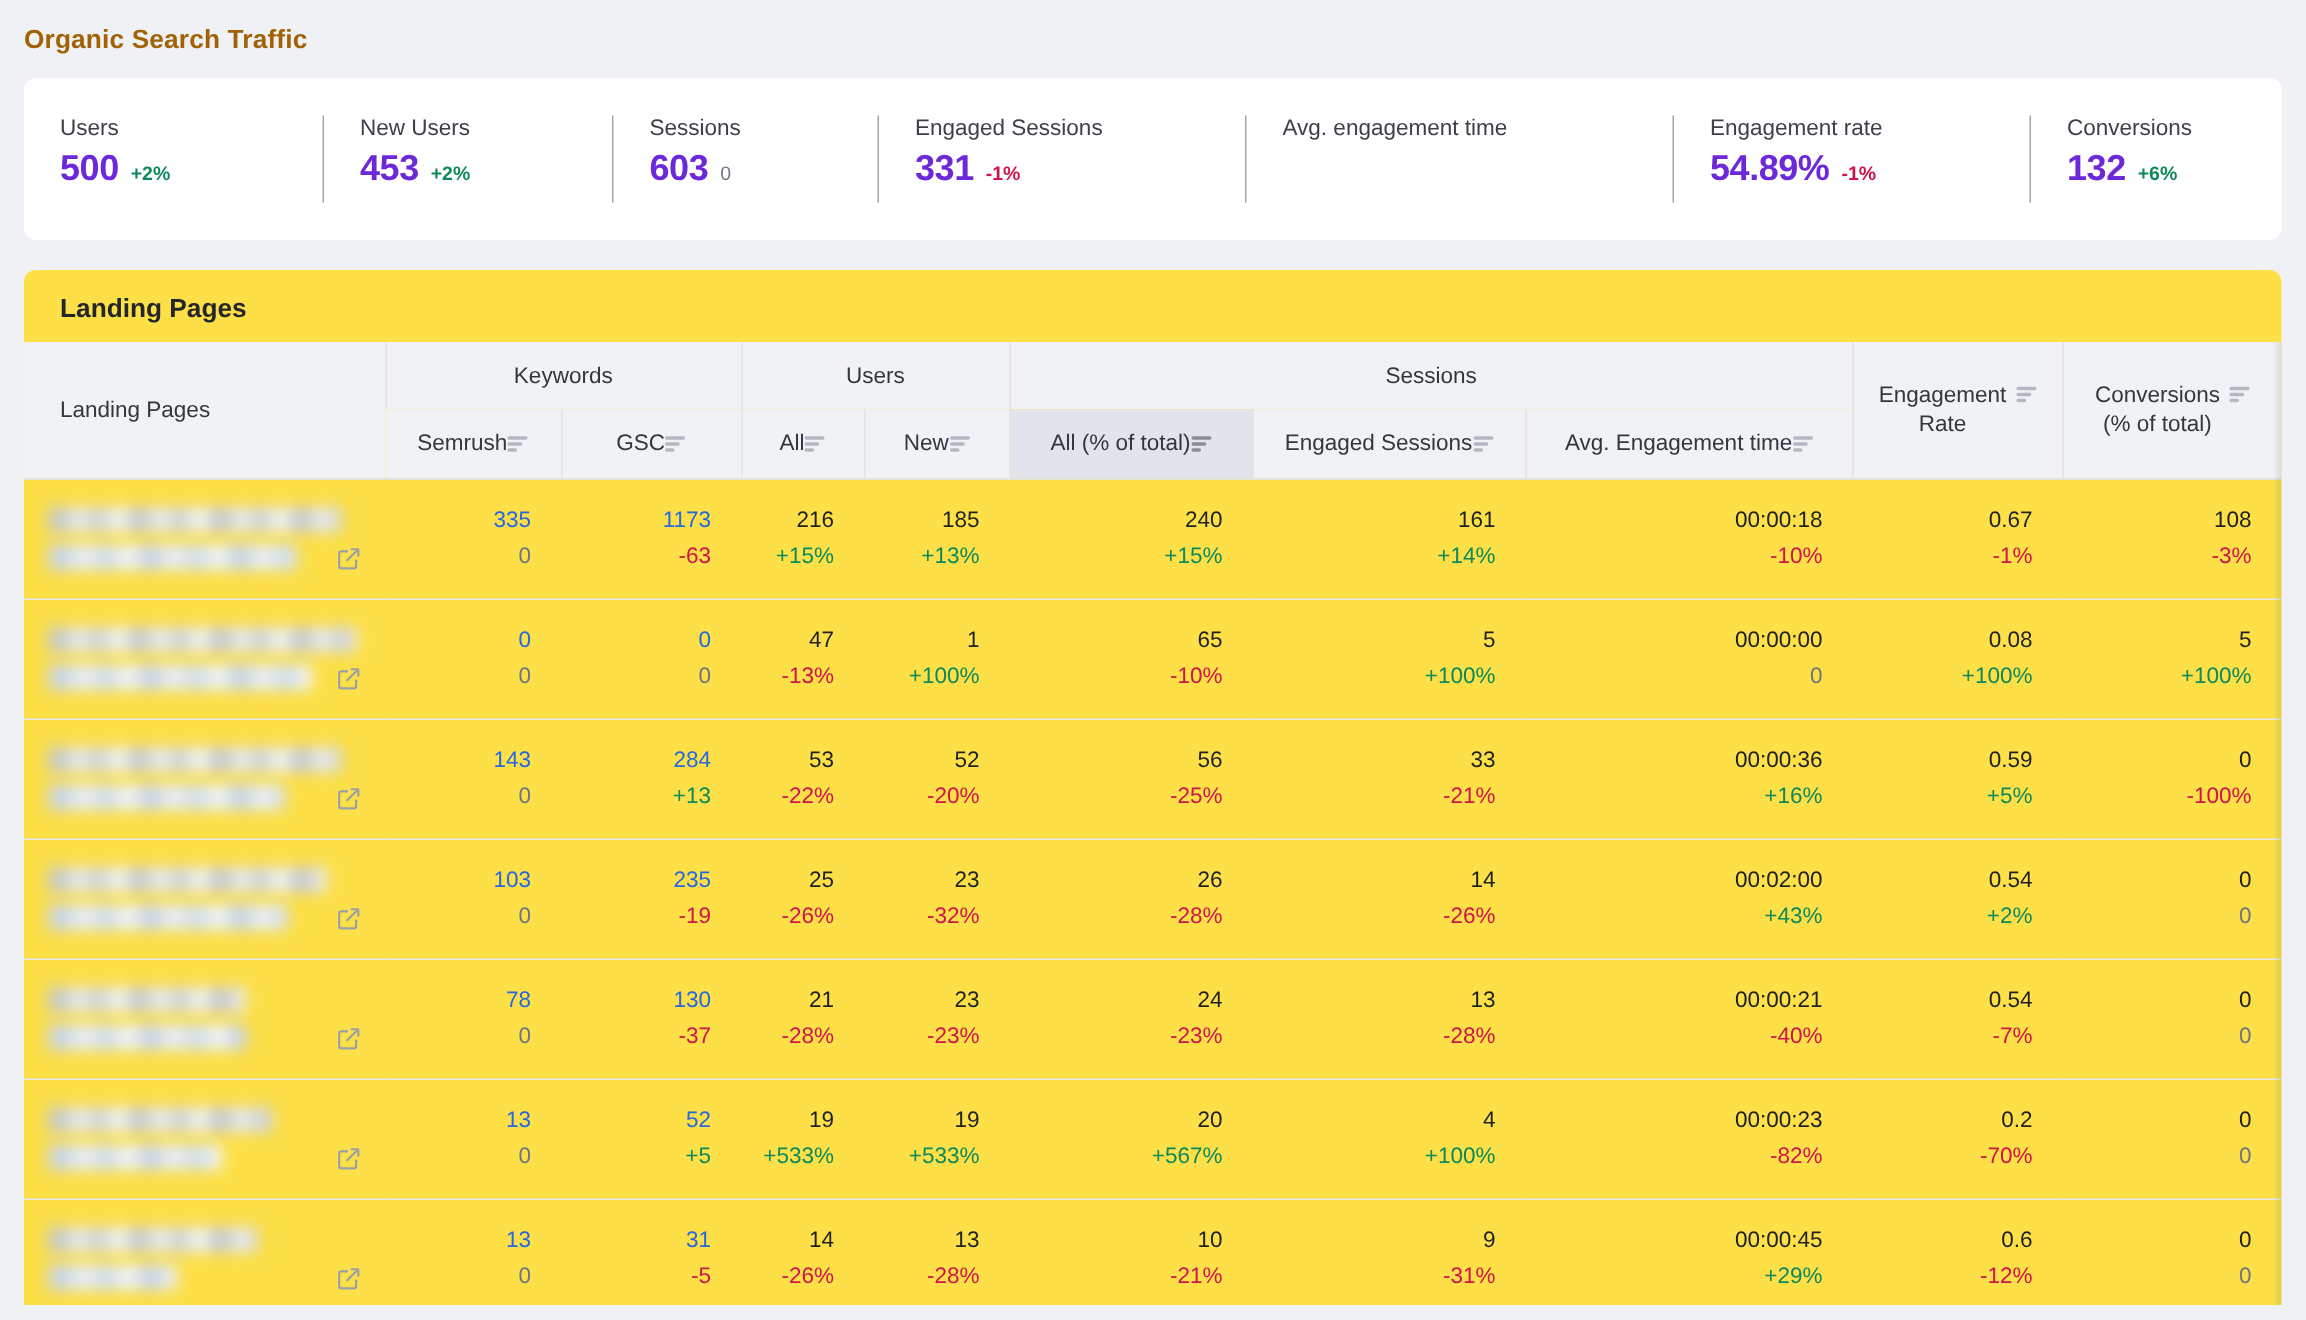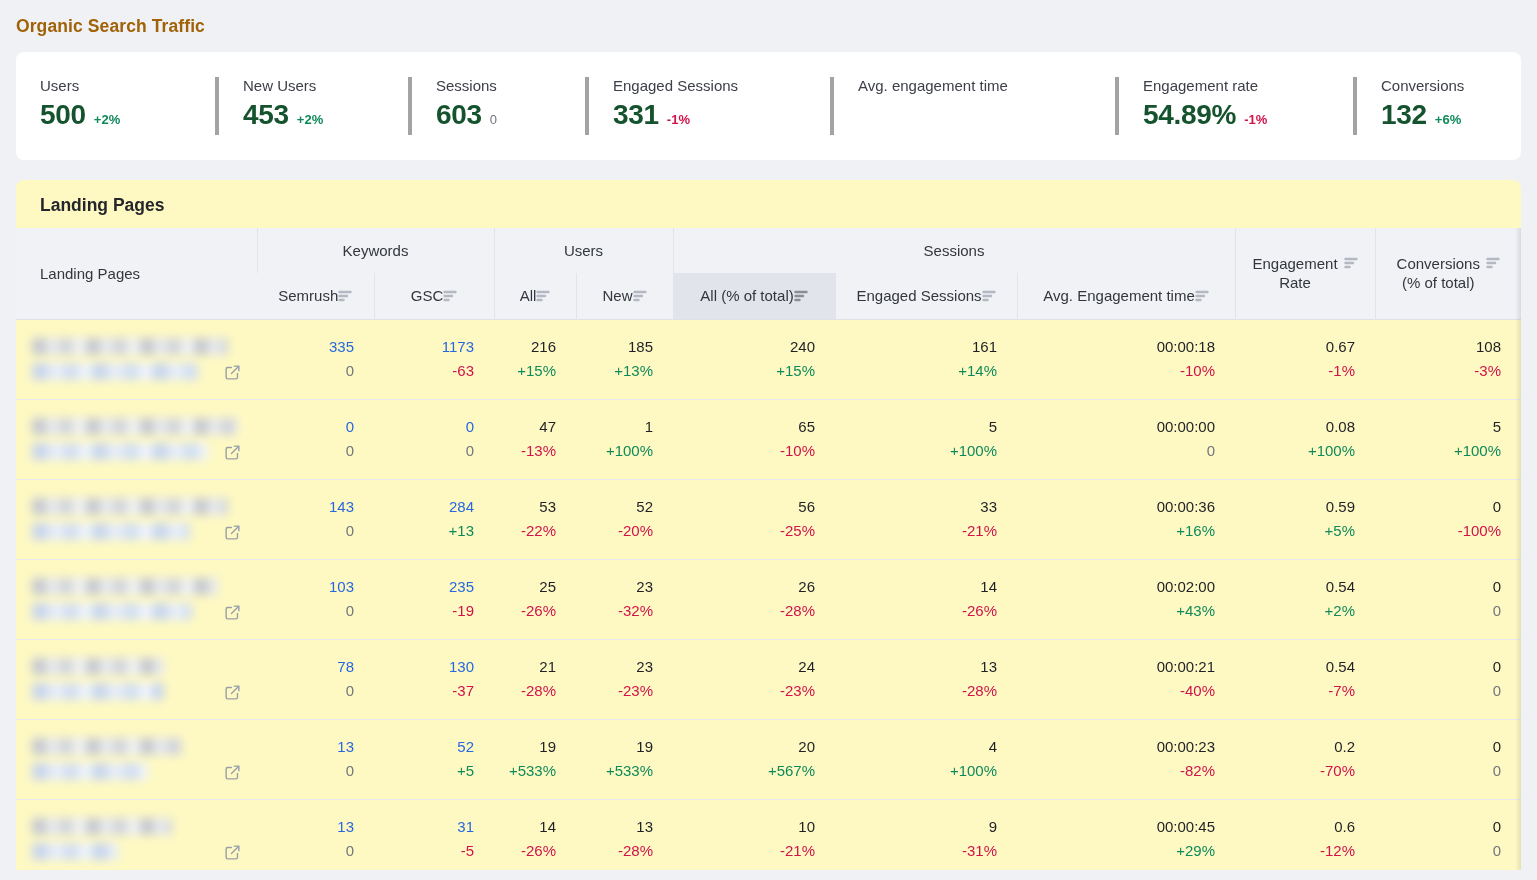--- a/index.html
+++ b/index.html
@@ -21,41 +21,41 @@
     font-family:inherit;
   }
   .date-picker svg { display:block; }
 
   
   .stats-card {
     margin:0 16px; height:108px; background:#fff; border-radius:8px;
     display:flex; align-items:stretch; padding:25px 0;
   }
   .stat { padding-left:24px; }
-  .stat + .stat { border-left:4px solid #a3a3a3; }
+  .stat + .stat { border-left:1px solid #a3a3a3; }
   .stat:nth-child(1){ width:199px; }
   .stat:nth-child(2){ width:193px; }
   .stat:nth-child(3){ width:177px; }
   .stat:nth-child(4){ width:245px; }
   .stat:nth-child(5){ width:285px; }
   .stat:nth-child(6){ width:238px; }
   .stat:nth-child(7){ flex:1; }
   .stat-label { font-size:15px; color:#3d4049; margin-bottom:5px; }
   .stat-value-row { display:flex; align-items:baseline; }
-  .stat-value { font-size:28px; font-weight:bold; color:#14532d; letter-spacing:-.3px; }
+  .stat-value { font-size:24px; font-weight:bold; color:#6d28d9; letter-spacing:-.3px; }
   .stat-delta { margin-left:8px; font-size:13px; font-weight:bold; }
 
   .pos { color:var(--green,#0e8a5a); }
   .neg { color:var(--red,#d0134b); }
   .neu { color:#71757e; font-weight:normal; }
 
   
   .table-card {
     position:relative; margin:20px 16px 0; height:690px;
-    background:#fef9c3; border-radius:8px 8px 0 0; overflow:hidden;
+    background:#fde047; border-radius:8px 8px 0 0; overflow:hidden;
   }
   .table-card::after { 
     content:""; position:absolute; top:48px; right:0; bottom:0; width:6px;
     background:linear-gradient(to left, rgba(45,50,65,.12), rgba(45,50,65,0));
     pointer-events:none;
   }
   .table-title { font-size:17.5px; font-weight:bold; color:#25262b; padding:15px 0 0 24px; height:48px; }
 
   table { width:1505px; border-collapse:collapse; table-layout:fixed; }
 

